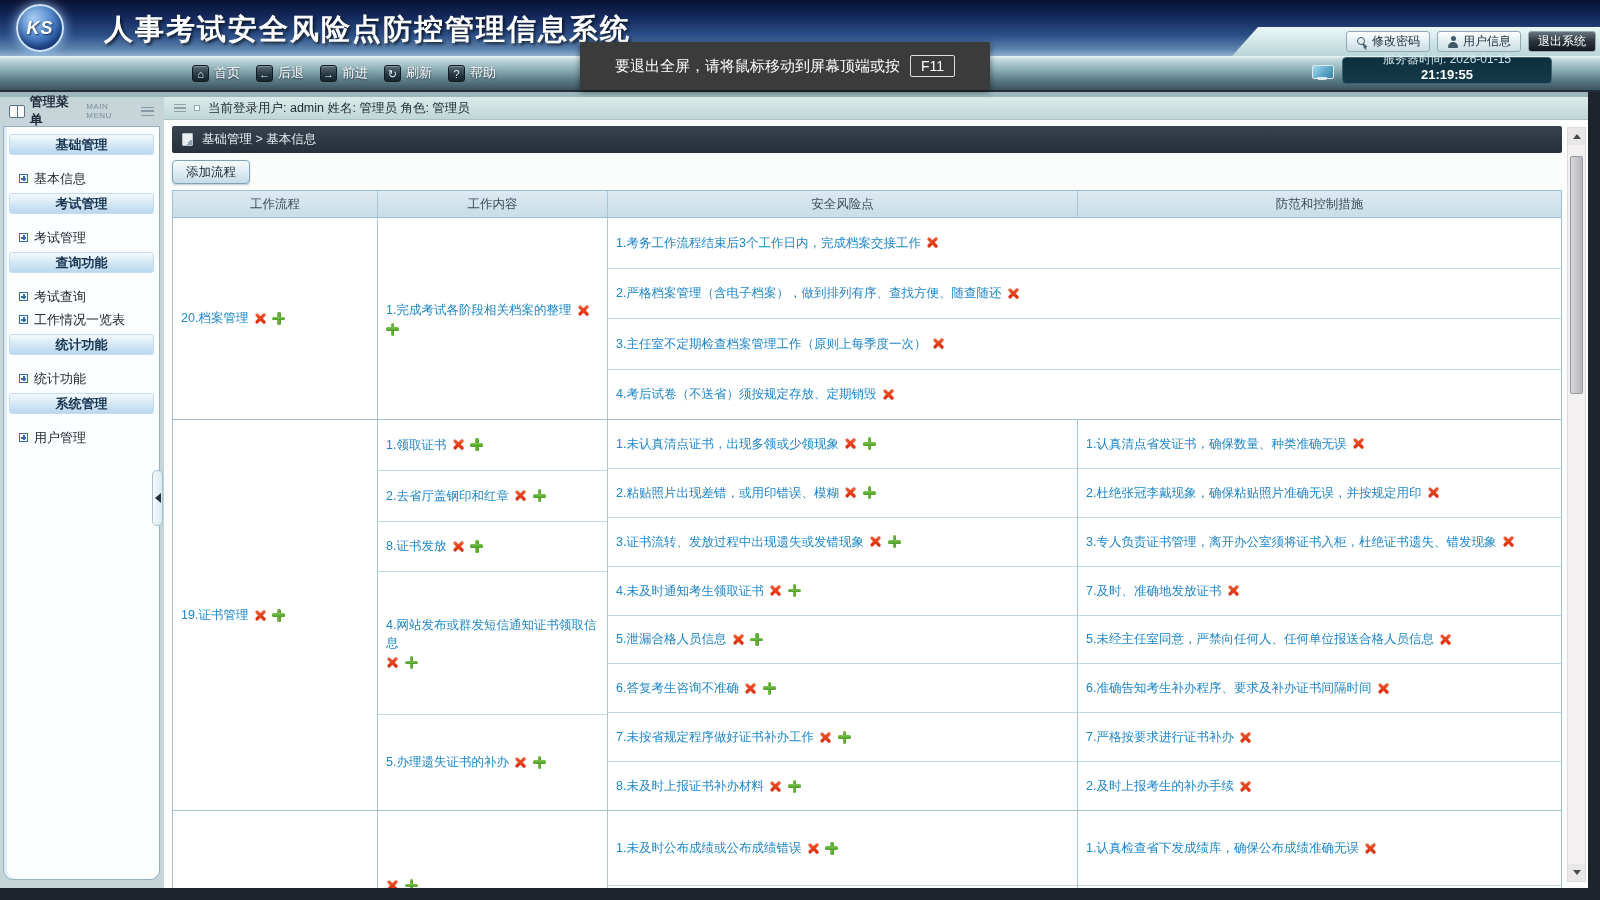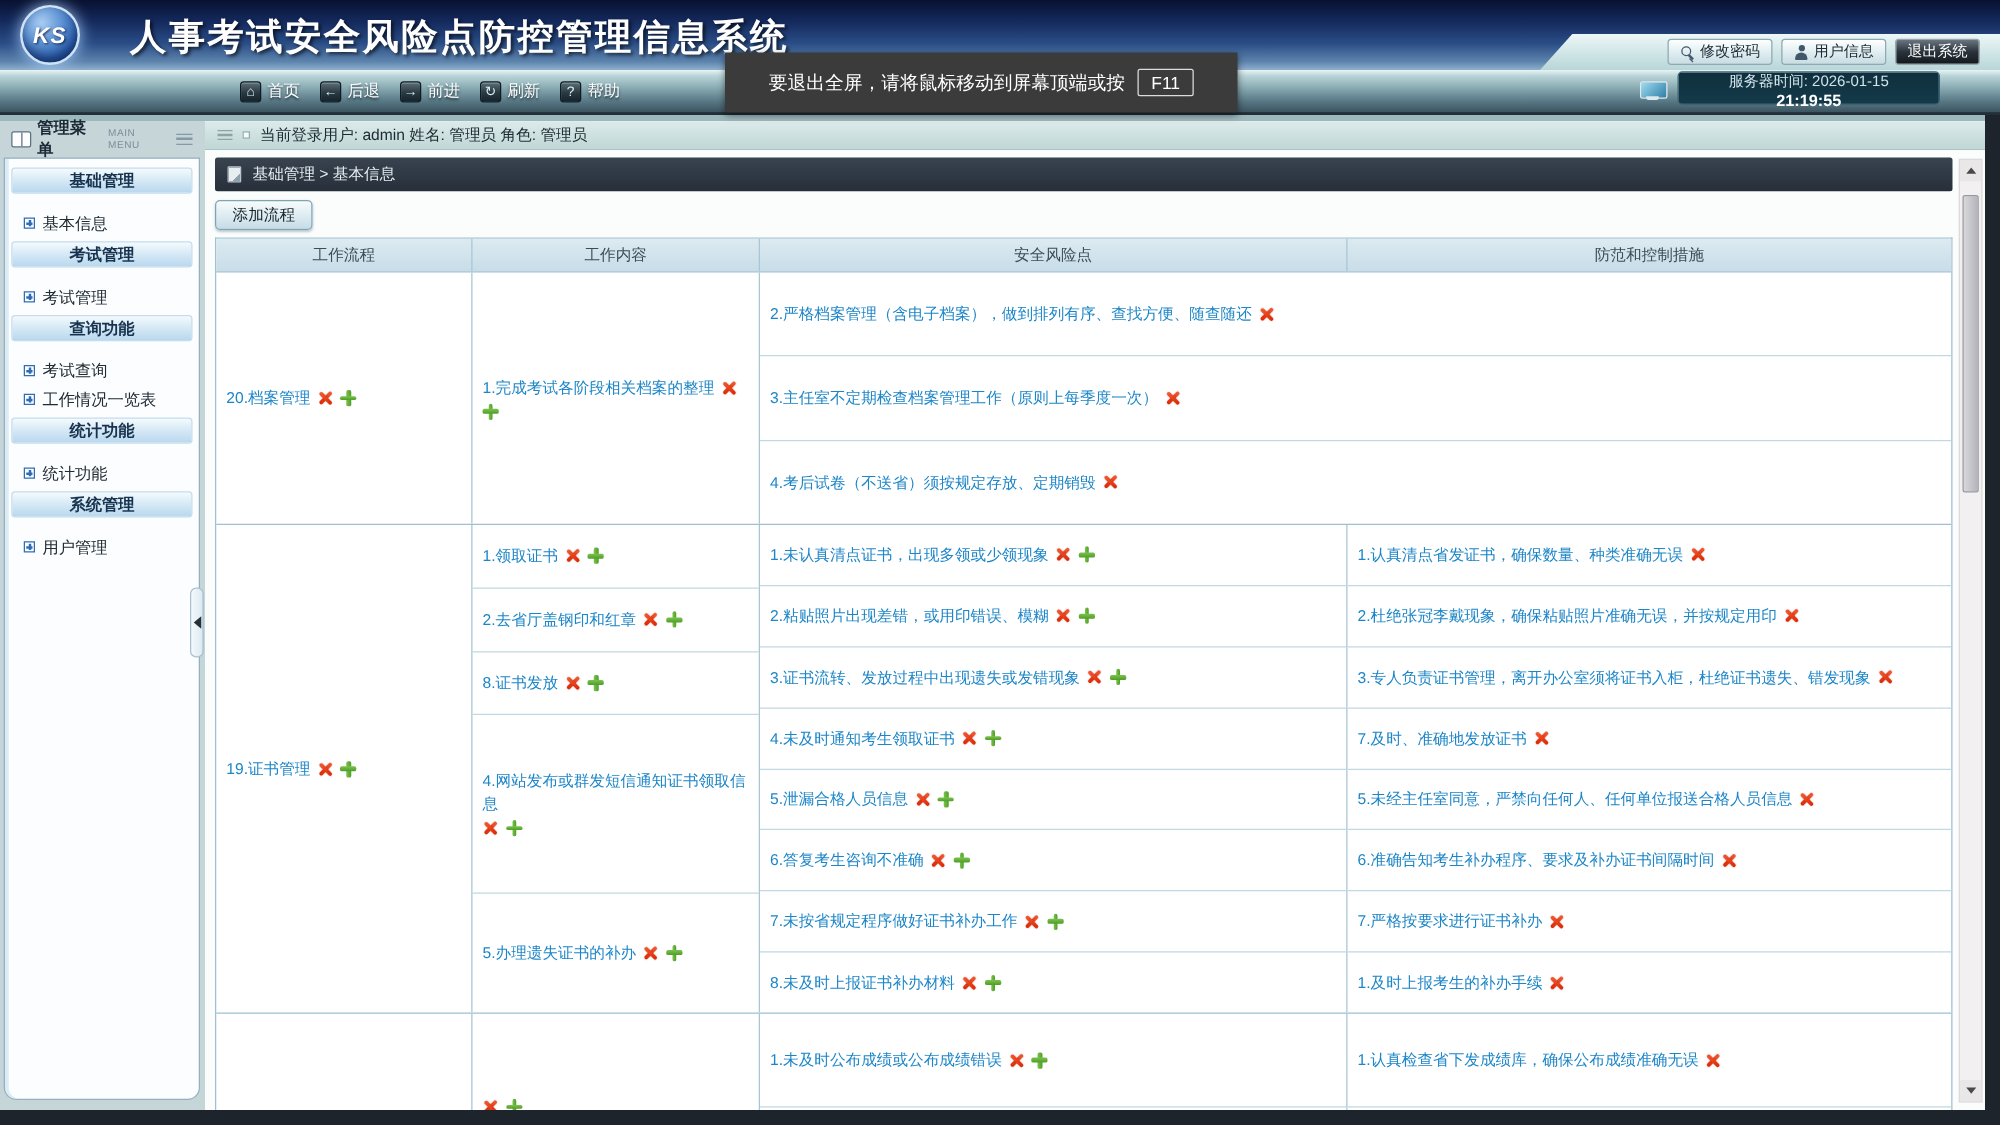--- a/index.html
+++ b/index.html
@@ -14,21 +14,21 @@
     background:radial-gradient(circle at 35% 28%, #a9cdf2 0%, #5d92d4 38%, #2a5ca8 68%, #143a7e 100%);
     border:2px solid #cfe2f6; box-shadow:0 0 12px rgba(170,210,255,.9), inset 0 -4px 8px rgba(0,0,30,.4);
     display:flex; align-items:center; justify-content:center; }
   .logo span { color:#fff; font-weight:bold; font-style:italic; font-size:18px; letter-spacing:1px;
     text-shadow:1px 1px 2px rgba(0,0,40,.7); }
   .app-title { position:absolute; left:104px; top:10px; color:#fff; font-size:29px; font-weight:bold;
     letter-spacing:2px; text-shadow:2px 2px 3px rgba(0,0,0,.65); white-space:nowrap; }
   .hdr-right-panel { position:absolute; right:0; top:27px; width:450px; height:29px;
     background:linear-gradient(180deg,#eef7f7 0%,#cfe5e6 55%,#b9d6d8 100%);
     clip-path:polygon(108px 0, 100% 0, 100% 100%, 82px 100%);
-    display:flex; align-items:center; justify-content:flex-end; gap:7px; padding-right:16px; }
+    display:flex; align-items:center; justify-content:flex-end; gap:7px; padding-right:4px; }
   .hbtn { display:inline-flex; align-items:center; gap:4px; height:21px; padding:0 9px;
     font-size:12px; border-radius:3px; cursor:default;
     font-family:"Liberation Sans","DejaVu Sans",sans-serif; }
   .hbtn.light { background:linear-gradient(180deg,#ffffff,#dcebee 60%,#c9dde2); border:1px solid #8fa9b2; color:#1d2b36; }
   .hbtn.dark  { background:linear-gradient(180deg,#69757f 0%,#2a333b 50%,#14191f 100%); border:1px solid #9aa6ad; color:#fff; }
   .hbtn-ic { position:relative; width:12px; height:12px; display:inline-block; }
   .hbtn-ic.key::before { content:""; position:absolute; left:1px; top:1px; width:6px; height:6px;
     border:1.5px solid #41586b; border-radius:50%; }
   .hbtn-ic.key::after { content:""; position:absolute; left:7px; top:7px; width:5px; height:1.7px;
     background:#41586b; transform:rotate(45deg); transform-origin:left center; box-shadow:2px 1.5px 0 -0.5px #41586b; }
@@ -47,21 +47,21 @@
     text-align:center; background:linear-gradient(180deg,#5b6d76 0%,#2a3a42 55%,#16242c 100%);
     border:1px solid #101c24; box-shadow:inset 0 1px 0 rgba(255,255,255,.25); }
   .nav-lb { color:#fff; font-size:13px; text-shadow:0 1px 2px rgba(10,25,35,.8); }
   .monitor { position:absolute; right:268px; top:9px; width:20px; height:16px; }
   .monitor::before { content:""; position:absolute; left:0; top:0; width:20px; height:12px; border-radius:2px;
     border:1.5px solid #dce9ee; background:linear-gradient(135deg,#9fdcf2,#2e7fa8); }
   .monitor::after { content:""; position:absolute; left:5px; top:12px; width:10px; height:3px;
     background:#dce9ee; border-radius:0 0 2px 2px; }
   .server-time { position:absolute; right:48px; top:1px; width:210px; height:27px; border-radius:4px;
     background:linear-gradient(180deg,#0f2f3d,#143a4a); border:1px solid #3d6373;
-    display:flex; flex-direction:column; align-items:center; justify-content:flex-start; line-height:1.25; }
+    display:flex; flex-direction:column; align-items:center; justify-content:flex-end; line-height:1.25; }
   .st-l1 { color:#cfe3ea; font-size:12px; }
   .st-l2 { color:#ffffff; font-size:13px; font-weight:bold; }
 
   
   .toast { position:absolute; left:580px; top:42px; width:410px; height:48px; background:#3b3b3b;
     border-radius:0 0 2px 2px; box-shadow:0 2px 6px rgba(0,0,0,.5); z-index:50;
     display:flex; align-items:center; justify-content:center; gap:10px; color:#fff; font-size:15px; }
   .f11 { border:1px solid #dcdcdc; border-radius:2px; padding:2px 10px; font-size:14px; color:#fff; }
 
   
@@ -298,20 +298,24 @@
               </div>
               <div class="tc w-cont">
                 <div class="scell" style="flex-grow: 3; flex-basis: 0px;">
                   <span class="ctext">1.完成考试各阶段相关档案的整理</span>
                   <span class="ic-x"></span>
                   <span class="ic-plus"></span>
                 </div>
               </div>
               <div class="tc w-meas">
                 <div class="scell" style="flex: 1 1 0%;">
+                  <span class="ctext">1.考务工作流程结束后3个工作日内，完成档案交接工作</span>
+                  <span class="ic-x"></span>
+                </div>
+                <div class="scell" style="flex: 1 1 0%;">
                   <span class="ctext">2.严格档案管理（含电子档案），做到排列有序、查找方便、随查随还</span>
                   <span class="ic-x"></span>
                 </div>
                 <div class="scell" style="flex: 1 1 0%;">
                   <span class="ctext">3.主任室不定期检查档案管理工作（原则上每季度一次）</span>
                   <span class="ic-x"></span>
                 </div>
                 <div class="scell" style="flex: 1 1 0%;">
                   <span class="ctext">4.考后试卷（不送省）须按规定存放、定期销毁</span>
                   <span class="ic-x"></span>
@@ -418,21 +422,21 @@
                 </div>
                 <div class="scell" style="flex: 1 1 0%;">
                   <span class="ctext">6.准确告知考生补办程序、要求及补办证书间隔时间</span>
                   <span class="ic-x"></span>
                 </div>
                 <div class="scell" style="flex: 1 1 0%;">
                   <span class="ctext">7.严格按要求进行证书补办</span>
                   <span class="ic-x"></span>
                 </div>
                 <div class="scell" style="flex: 1 1 0%;">
-                  <span class="ctext">1.及时上报考生的补办手续</span>
+                  <span class="ctext">2.及时上报考生的补办手续</span>
                   <span class="ic-x"></span>
                 </div>
               </div>
             </div>
             <div class="trow" style="height: 150px;">
               <div class="tc w-flow">
                 <div class="scell" style="flex: 1 1 0%; border-bottom: none;"></div>
               </div>
               <div class="tc w-cont">
                 <div class="scell" style="flex-grow: 2; flex-basis: 0px;">

